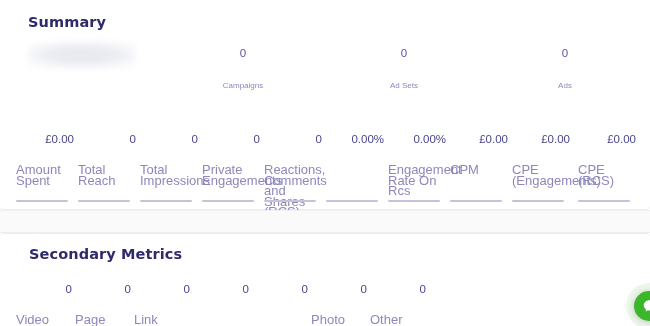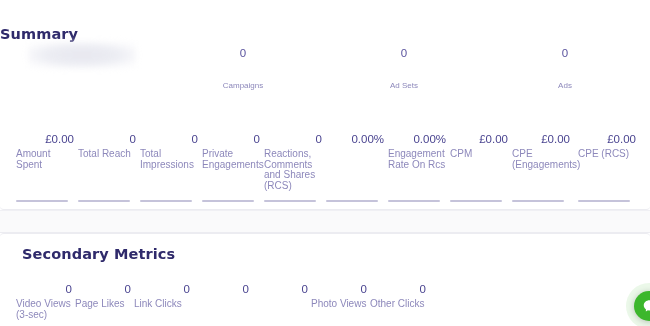--- a/index.html
+++ b/index.html
@@ -48,22 +48,22 @@
   
   .section-title {
     position: absolute;
     font-family: "DejaVu Sans", sans-serif;
     font-size: 14.5px;
     font-weight: bold;
     letter-spacing: 0.1px;
     color: #2f2a6b;
     white-space: nowrap;
   }
-  #summary-title   { left: 0; top: 14px; margin-top: 12px; }
-  #secondary-title { left: 22px; top: 12px; }
+  #summary-title   { left: 28px; top: 14px; }
+  #secondary-title { left: 29px; top: 12px; }
 
   
   #brand-logo {
     position: absolute;
     left: 28px;
     top: 42px;
     width: 108px;
     height: 26px;
     border-radius: 5px;
     background: radial-gradient(ellipse at 50% 50%,
@@ -97,24 +97,24 @@
     white-space: normal;
   }
   .metric-value {
     font-size: 11.5px;
     color: #4a4490;
     line-height: 14px;
     white-space: nowrap;
     text-align: right;
   }
   .metric-label {
-    font-size: 10px;
+    font-size: 13px;
     color: #8d88bb;
     line-height: 10.5px;
-    margin-top: 3px;
+    margin-top: 19px;
   }
 
   #primary-metrics .metric { top: 132px; width: 58px; }
   #primary-metrics .metric-underline {
     position: absolute;
     top: 68px;
     left: 0;
     width: 52px;
     height: 2px;
     background: #c5c3da;

